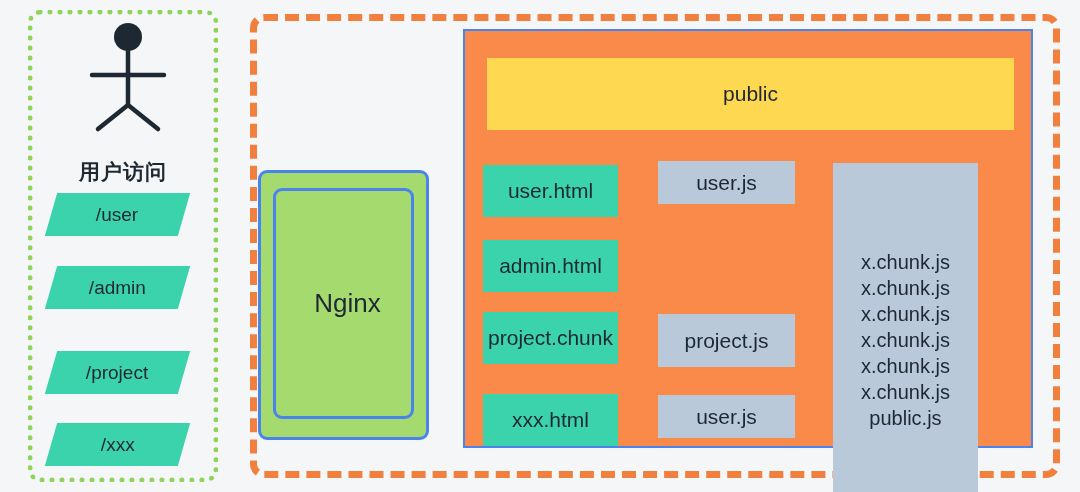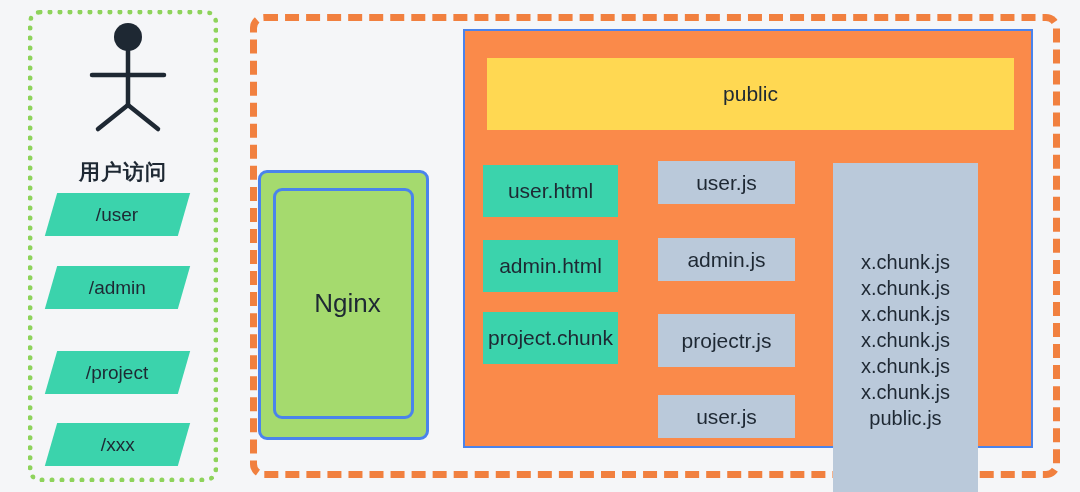--- a/index.html
+++ b/index.html
@@ -117,29 +117,29 @@
 
       <div class="fbox html-box h1">
         <span>admin.html</span>
       </div>
       <div class="fbox html-box h0">
         <span>user.html</span>
       </div>
       <div class="fbox html-box h2">
         <span>project.chunk</span>
       </div>
+      <div class="fbox html-box h3">
+        <span>xxx.html</span>
+      </div>
 
       <div class="fbox js-box j0">
         <span>user.js</span>
       </div>
-      <div class="fbox js-box j1">
-        <span>admin.js</span>
-      </div>
       <div class="fbox js-box j2">
-        <span>projectr.js</span>
+        <span>project.js</span>
       </div>
       <div class="fbox js-box j3">
         <span>user.js</span>
       </div>
 
       <div class="chunk-box">
         <div class="chunk-line">x.chunk.js</div>
         <div class="chunk-line">x.chunk.js</div>
         <div class="chunk-line">x.chunk.js</div>
         <div class="chunk-line">x.chunk.js</div>

